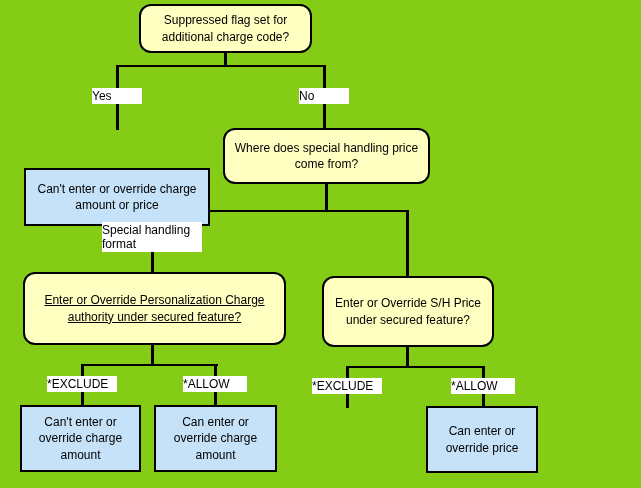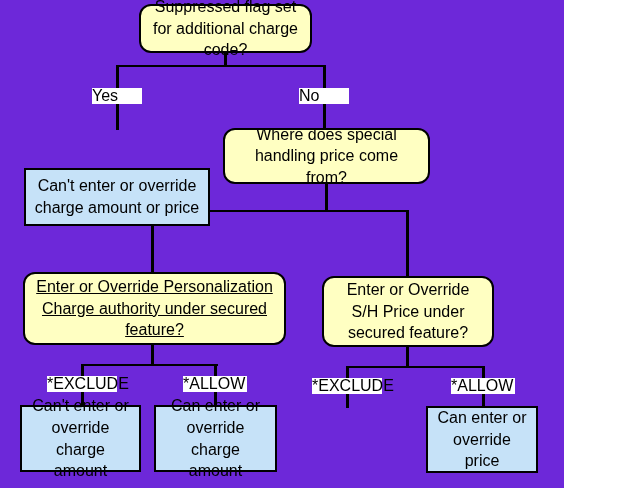--- a/index.html
+++ b/index.html
@@ -3,25 +3,25 @@
 <meta charset="utf-8">
 <style>
   html, body {
     margin: 0;
     padding: 0;
     background: #ffffff;
     font-family: "Liberation Sans", "DejaVu Sans", sans-serif;
   }
   .canvas {
     position: relative;
-    width: 564px;
+    width: 641px;
     height: 488px;
-    background: #6d28d9;
+    background: #84cc16;
     overflow: hidden;
-    font-size: 16px;
+    font-size: 12px;
     color: #000000;
   }
   .node {
     position: absolute;
     box-sizing: border-box;
     border: 2px solid var(--border-color, #000000);
     display: flex;
     align-items: center;
     justify-content: center;
     text-align: center;
@@ -90,20 +90,21 @@
 
   <div class="node outcome" style="left:154px; top:405px; width:123px; height:67px;">Can enter or override charge amount</div>
 
 
   <div class="node outcome" style="left:426px; top:406px; width:112px; height:67px;">Can enter or override price</div>
 
   <div class="edge-label" style="left:92px; top:88px; width:50px;">Yes</div>
 
   <div class="edge-label" style="left:299px; top:88px; width:50px;">No</div>
 
+  <div class="edge-label" style="left:102px; top:222px; width:100px;">Special handling format</div>
 
 
   <div class="edge-label" style="left:47px; top:376px; width:70px;">*EXCLUDE</div>
 
   <div class="edge-label" style="left:183px; top:376px; width:64px;">*ALLOW</div>
 
   <div class="edge-label" style="left:312px; top:378px; width:70px;">*EXCLUDE</div>
 
   <div class="edge-label" style="left:451px; top:378px; width:64px;">*ALLOW</div>
 

